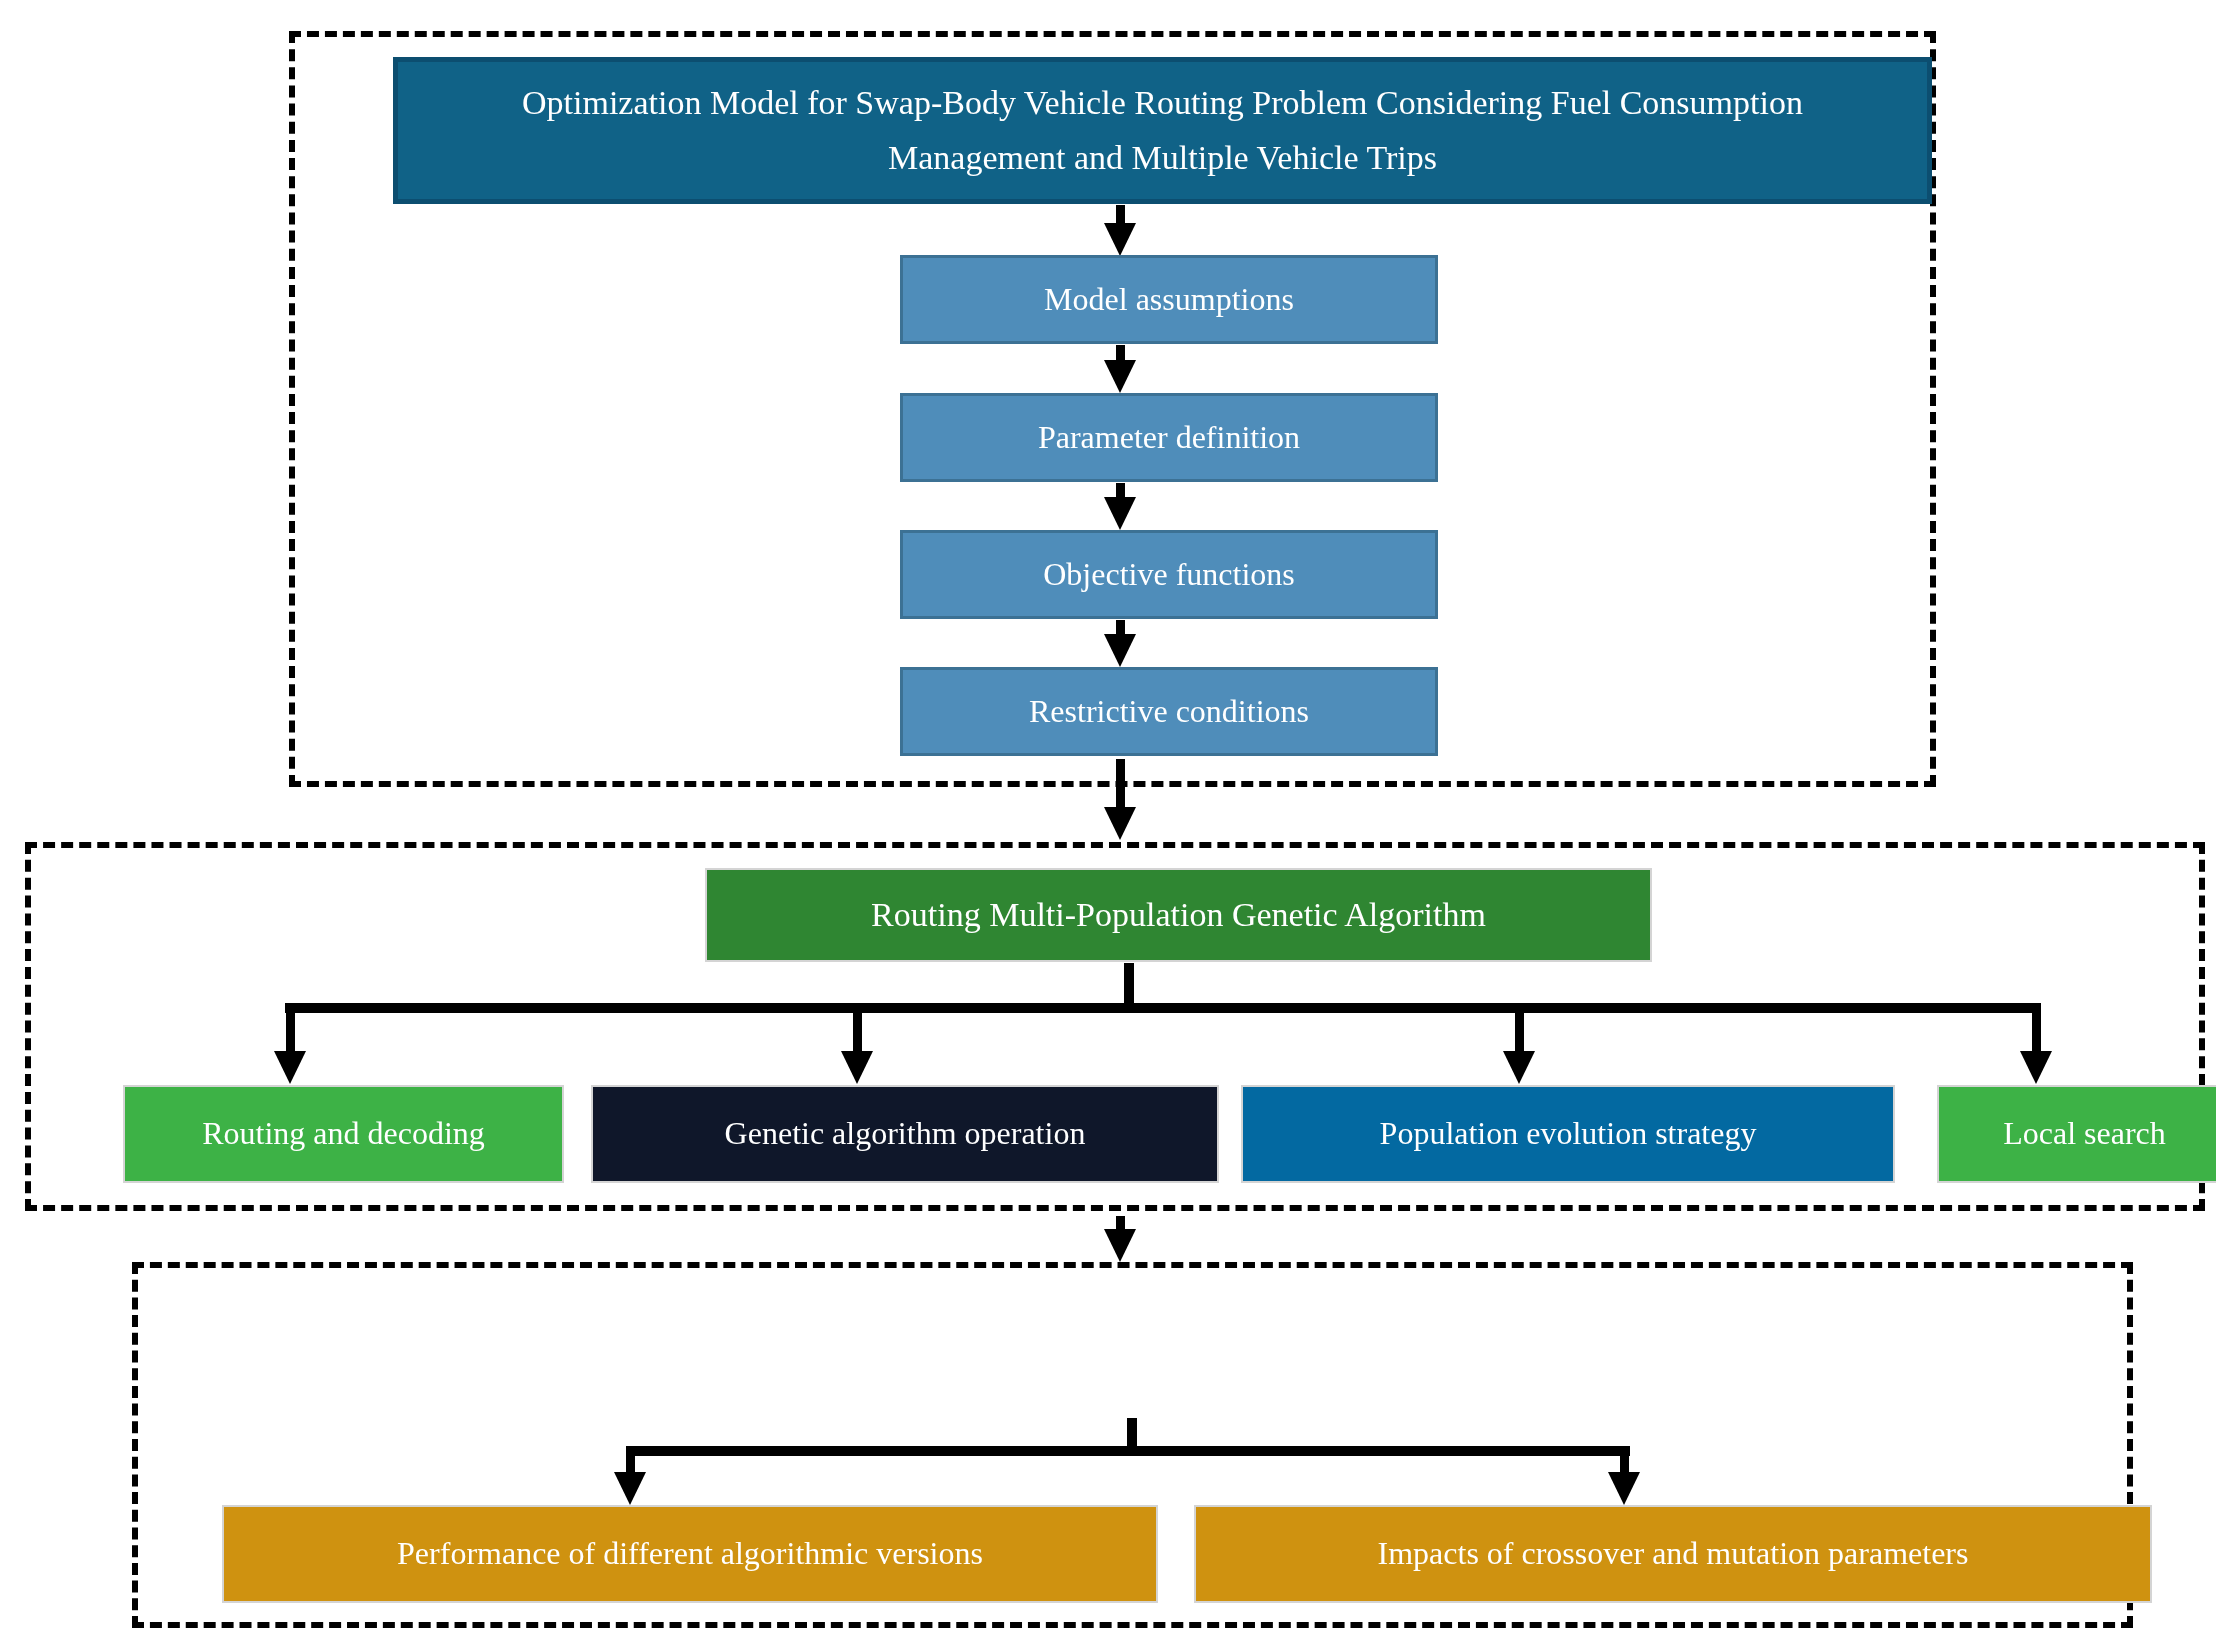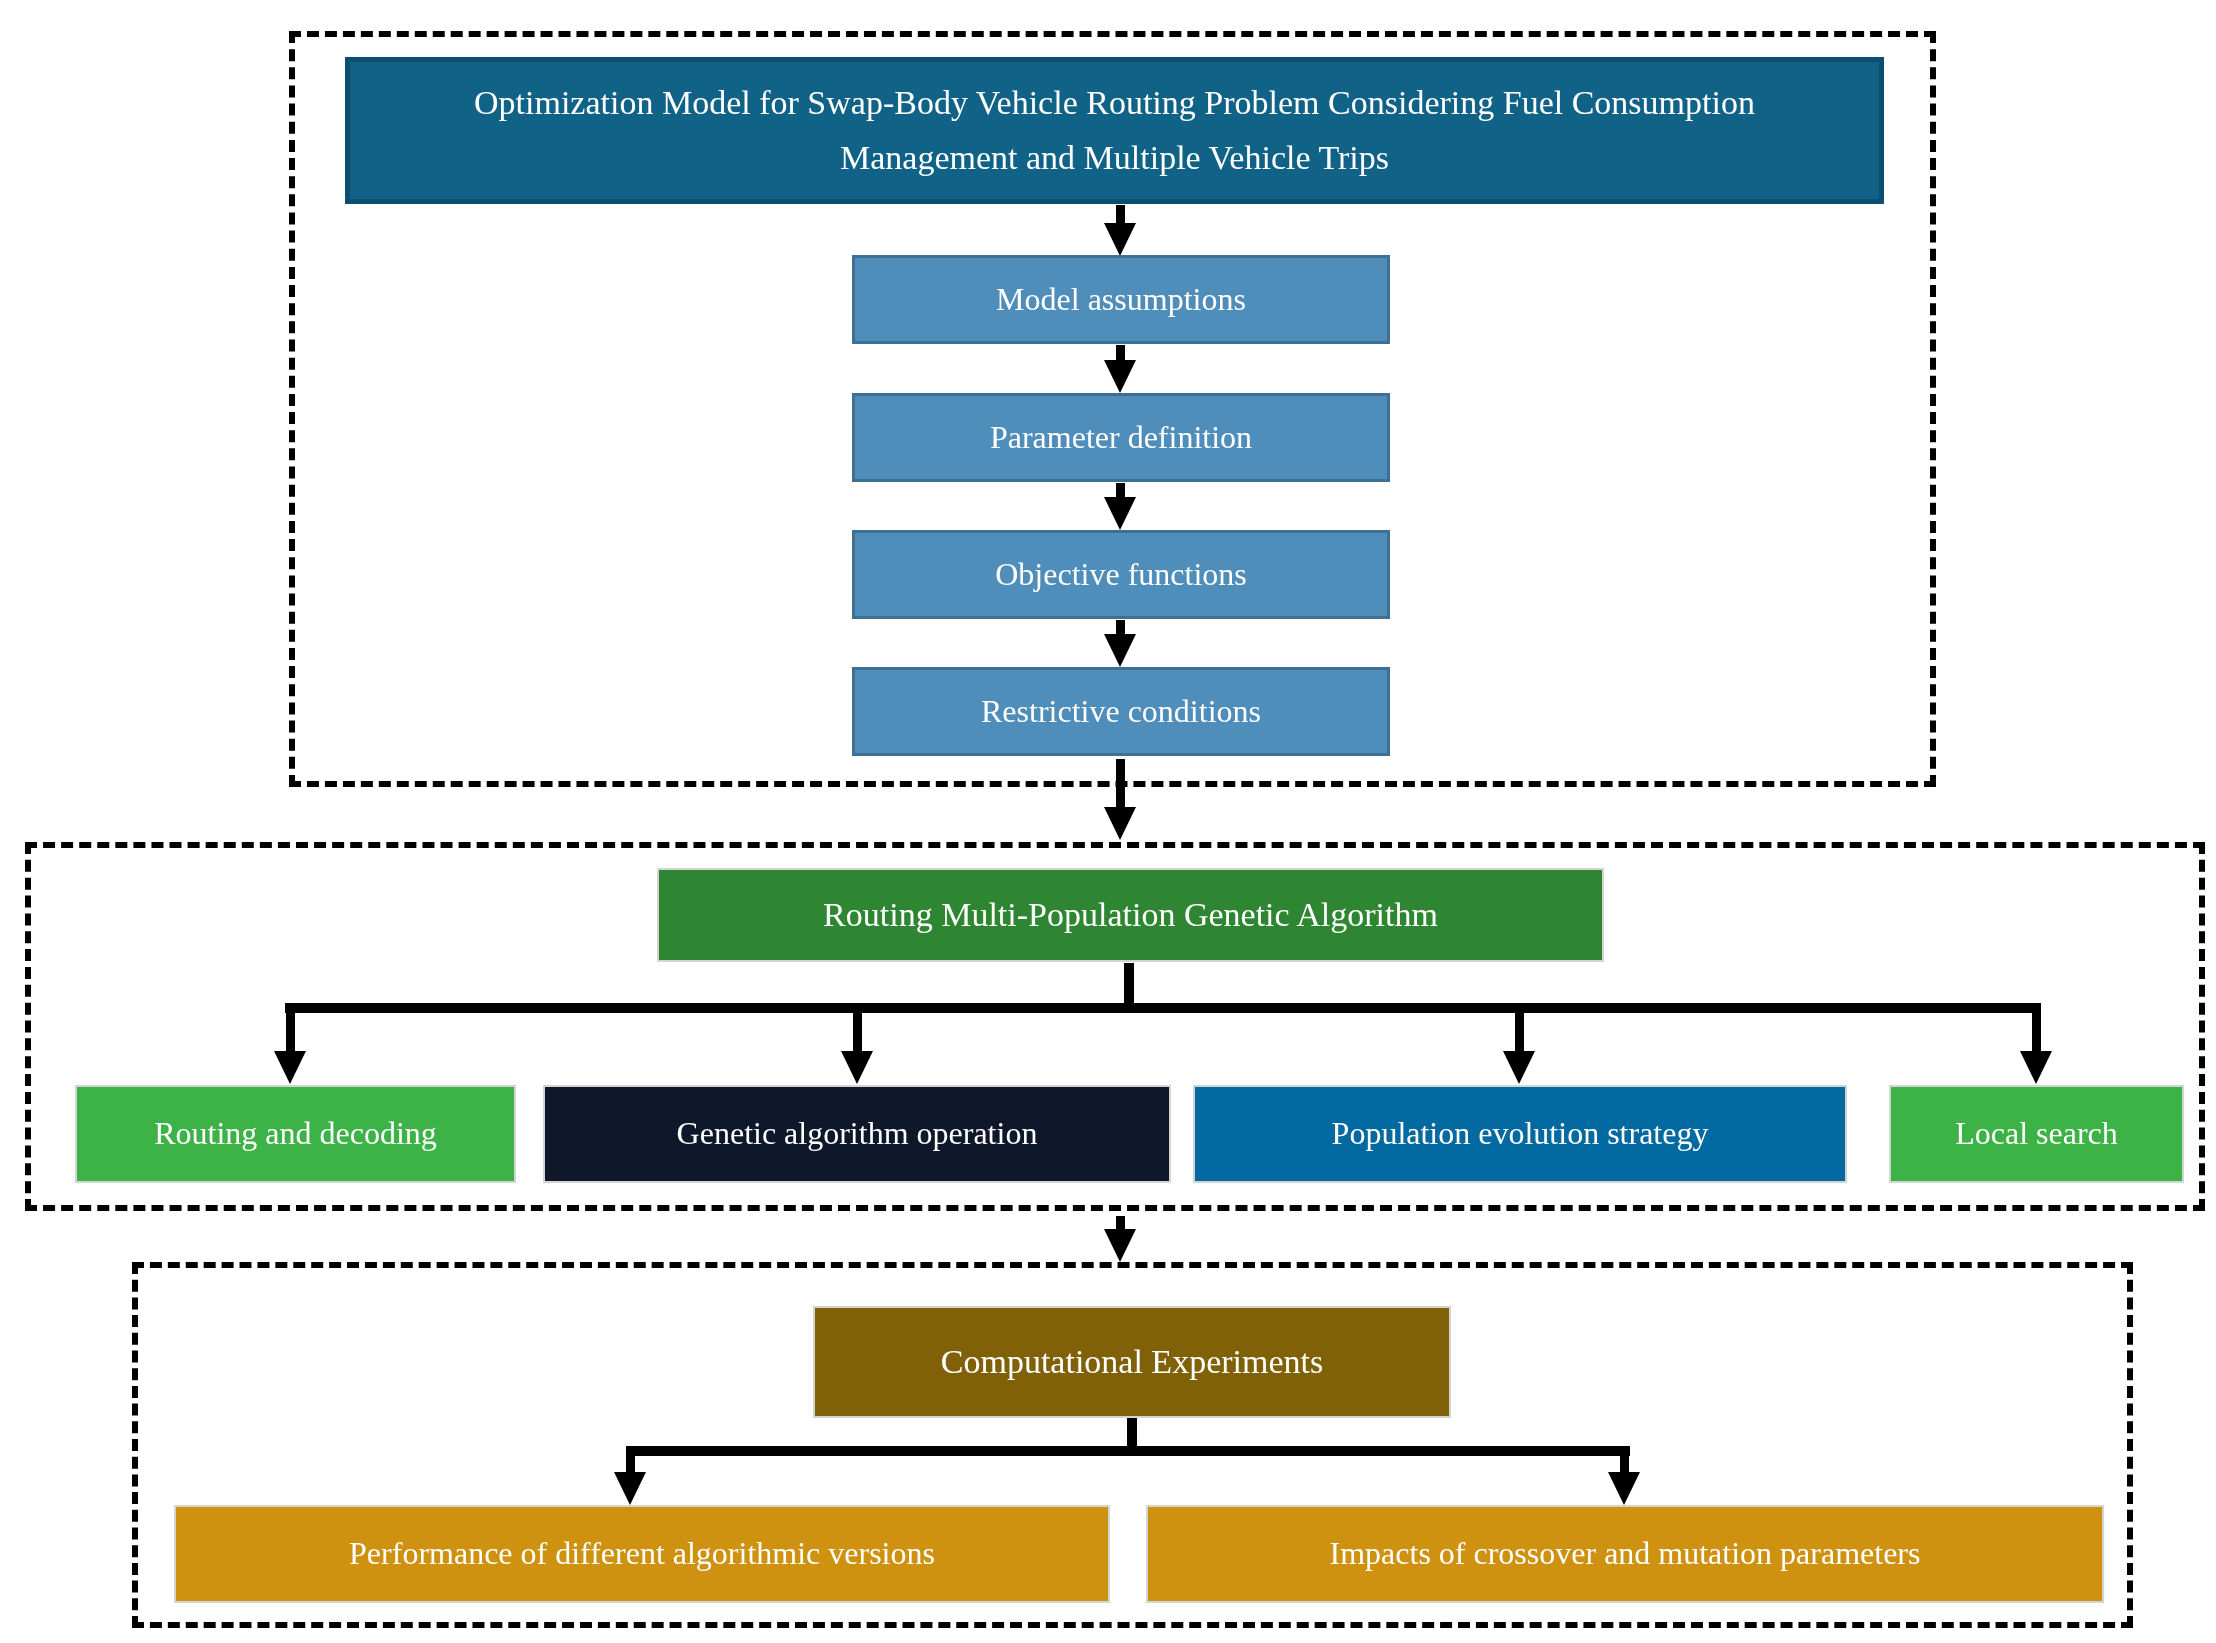--- a/index.html
+++ b/index.html
@@ -18,20 +18,21 @@
   }
   .box{
     position:absolute;
     box-sizing:border-box;
     display:flex;
     align-items:center;
     justify-content:center;
     text-align:center;
     color:#ffffff;
     line-height:1.6;
+    margin-left:48px;
   }
   .title-box{
     border:5.1px solid #0c4e70;
     font-size:34px;
     padding:0 109px;
   }
   .step-box{
     border:3.6px solid #3c7194;
     font-size:32px;
   }
@@ -125,21 +126,20 @@
 
   <div class="box comp-box" style="left: 1889px; top: 1085px; width: 295px; height: 98px; background-color: rgb(61, 178, 70);">Local search</div>
 
   <div class="varrow" style="left:1104px;top:1216px;height:46px;">
     <div class="shaft"></div>
     <div class="head"></div>
   </div>
 
   <div class="frame" style="left:132px;top:1262px;width:2001px;height:366px;"></div>
 
-  <div class="box comp-box" style="left: 813px; top: 1306px; width: 638px; height: 112px; font-size: 34px; background-color: rgb(128, 97, 8);">Computational Experiments</div>
 
   <div class="vline" style="left:1127px;top:1418px;width:10.2px;height:38px;"></div>
   <div class="hline" style="left:626px;top:1446px;width:1004px;height:10.2px;"></div>
 
   <div class="varrow" style="left:614px;top:1451px;height:54px;">
     <div class="shaft"></div>
     <div class="head"></div>
   </div>
   <div class="varrow" style="left:1608px;top:1451px;height:54px;">
     <div class="shaft"></div>

